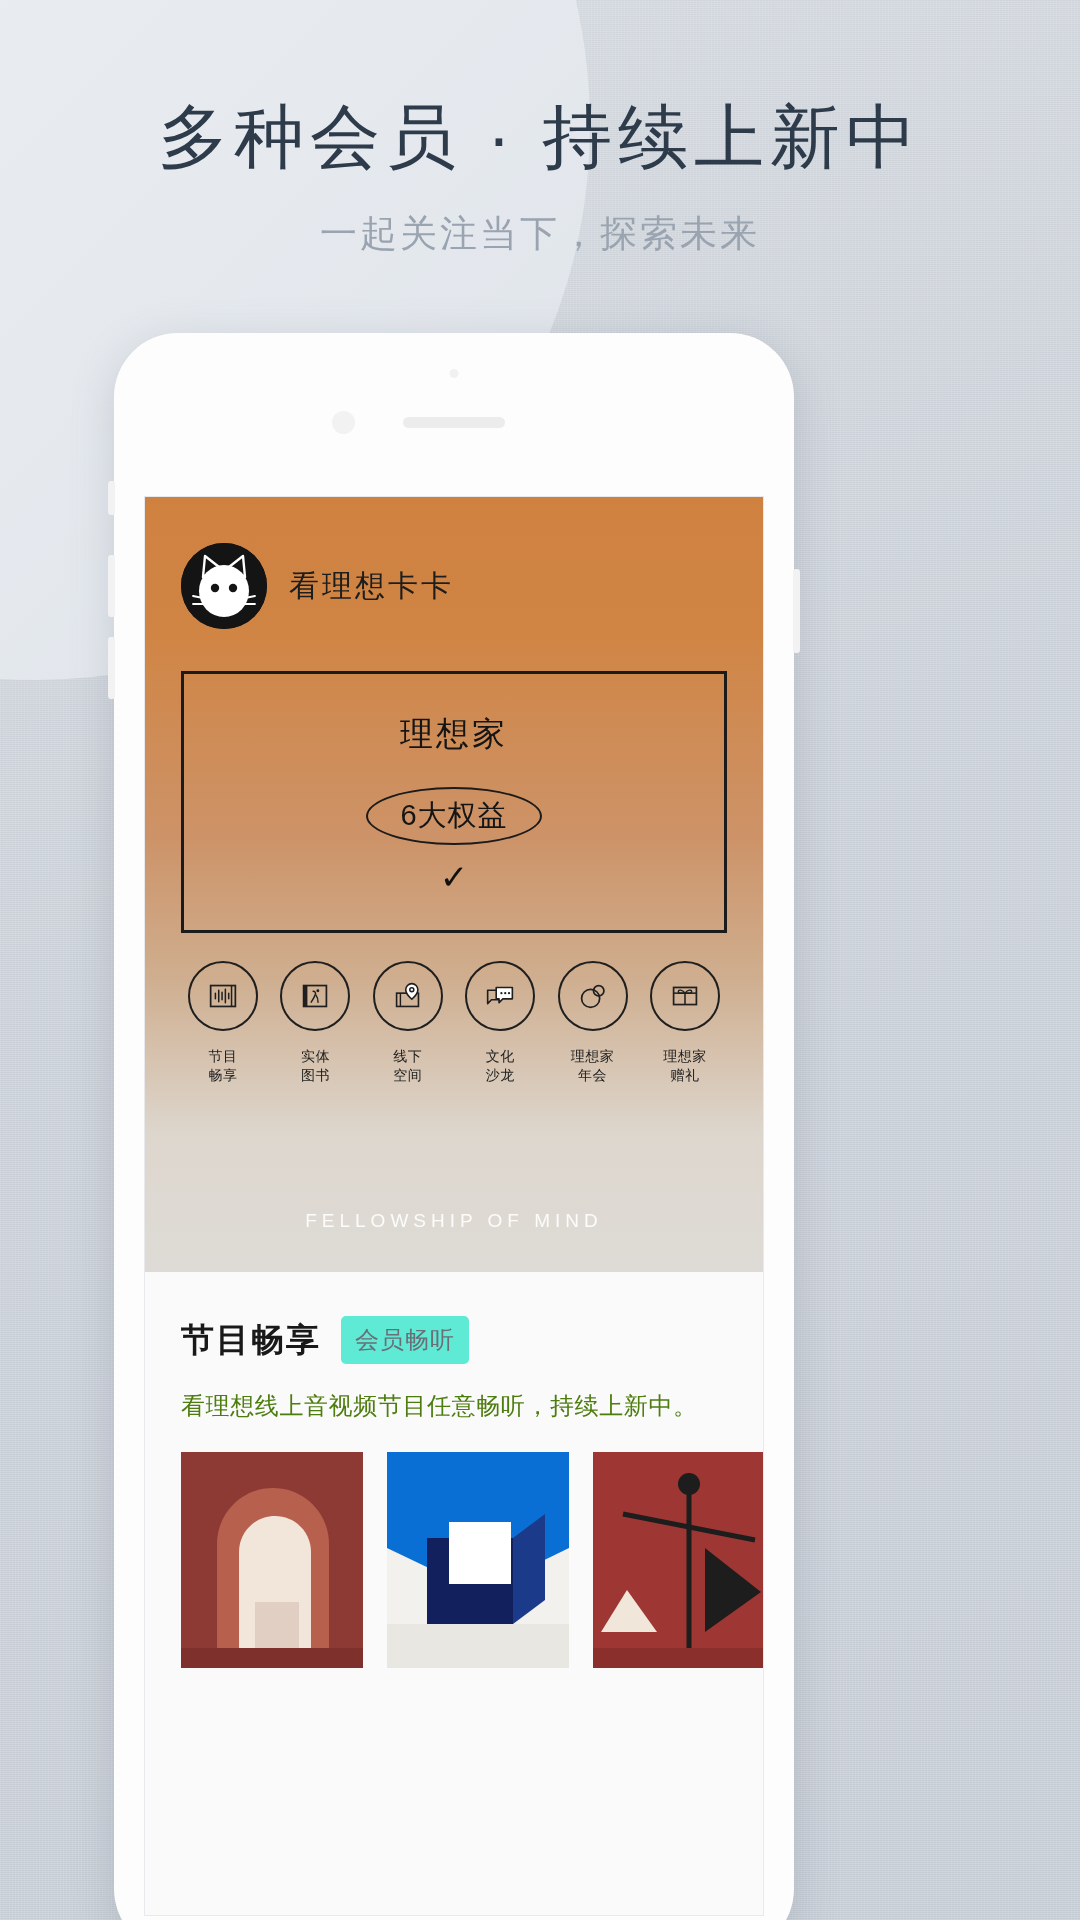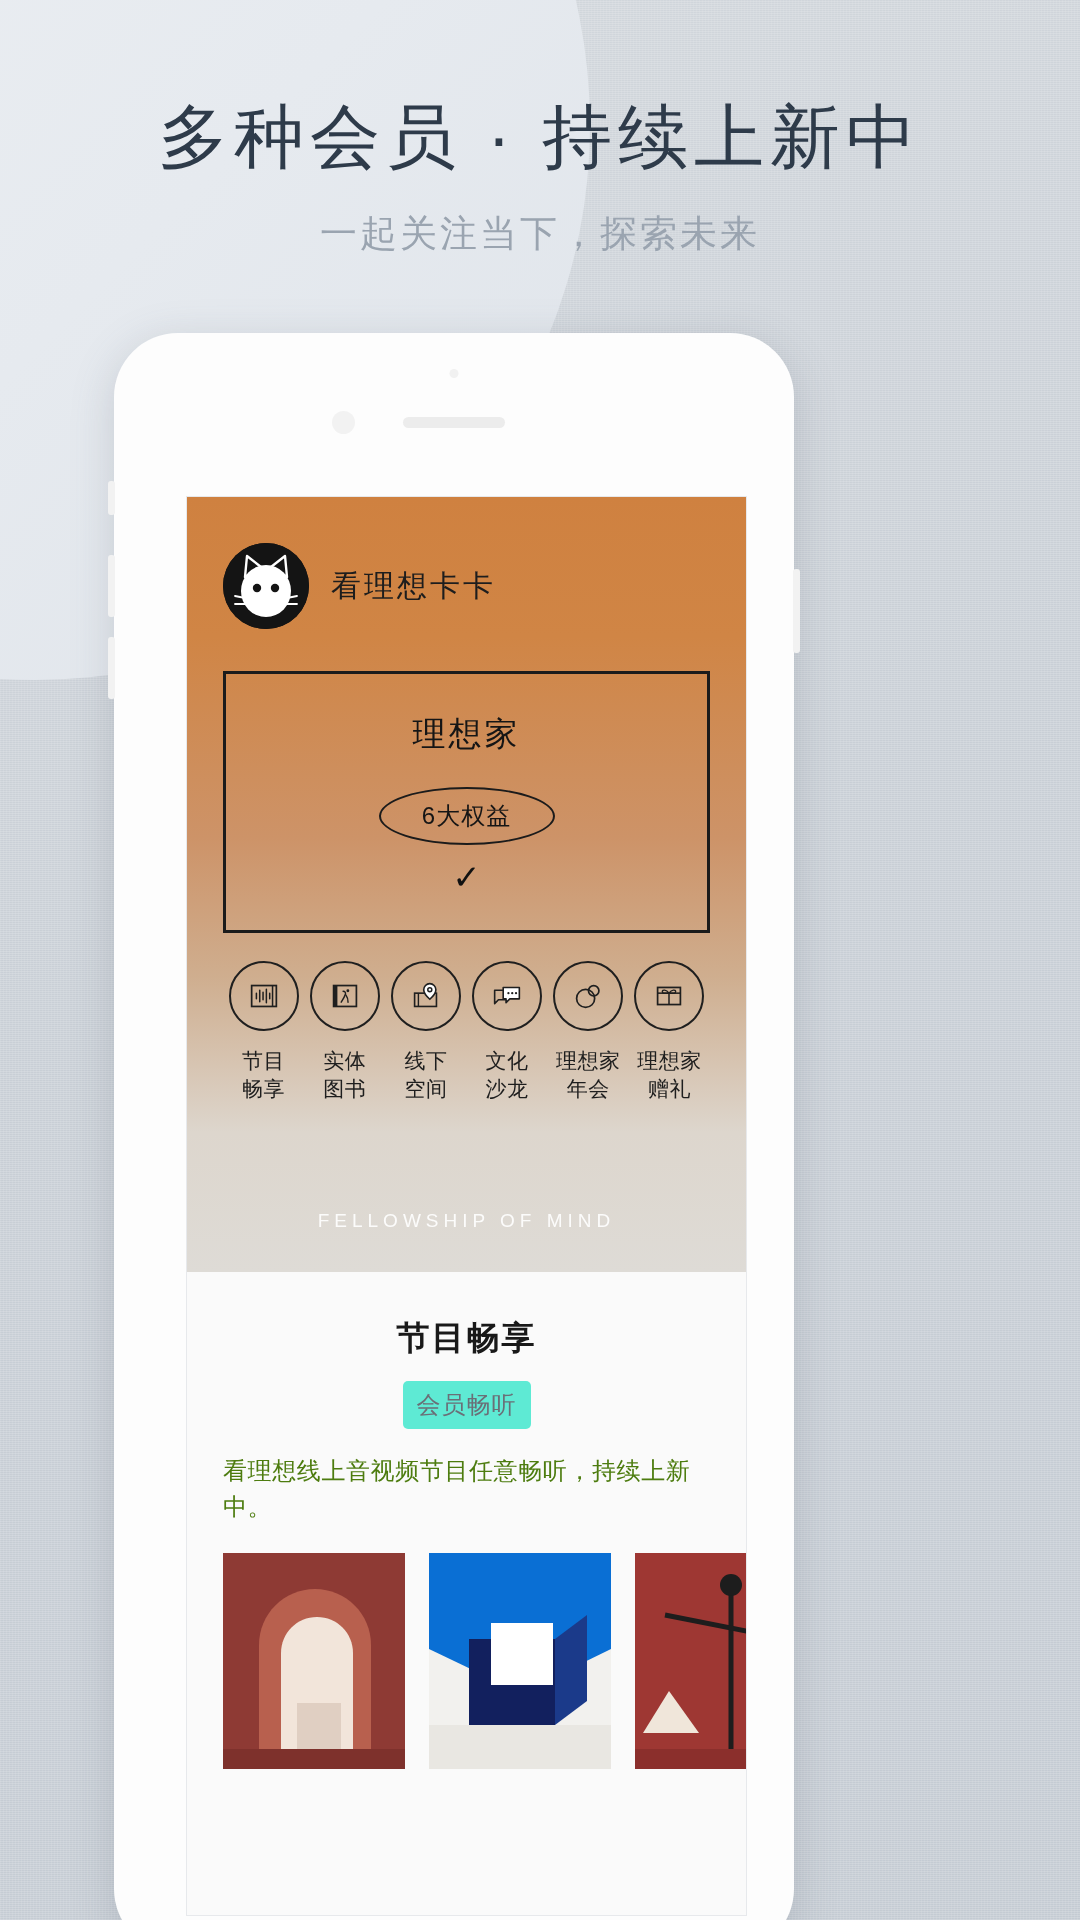--- a/index.html
+++ b/index.html
@@ -82,25 +82,24 @@
     position:absolute; left:50%; top:36px;
     transform:translateX(-50%);
     width:9px; height:9px;
     background:#f1f1f1; border-radius:50%;
   }
 
   
   .screen {
     position:absolute;
     left:30px; top:163px;
-    width:561px; height:1420px;
+    width:620px; height:1420px;
     background:#fafafa;
     overflow:hidden;
     border:1px solid #e7e9ec;
-    margin-left:42px;
   }
 
   
   .hero {
     position:relative;
     height:775px;
     background:linear-gradient(180deg,#cf8140 0%,#d08545 18%,#cd9368 44%,#cfae8f 62%,#ddd6cd 82%,#dedbd6 100%);
     padding:0 36px;
   }
 
@@ -142,21 +141,21 @@
   }
   .plan-title {
     font-size:33px; letter-spacing:3px; color:#151515; font-weight:500;
   }
   .pill {
     margin-top:30px;
     width:176px; height:58px;
     border:2.5px solid #1b1b1b;
     border-radius:50%;
     display:flex; align-items:center; justify-content:center;
-    font-size:24px; letter-spacing:1px; color:#151515;text-align:center;
+    font-size:29px; letter-spacing:1px; color:#151515;text-align:center;
   }
   .plan-check {
     position:absolute; bottom:36px; left:50%; transform:translateX(-50%);
     font-size:34px; color:#111; line-height:1;
   }
   .plan-foot {
     position:absolute; bottom:26px; left:0; width:100%;
     text-align:center;
     font-size:16px; letter-spacing:3.2px; color:#8c8c8c;
   }
@@ -172,37 +171,37 @@
   }
   .benefit { width:84px; text-align:center; }
   .b-circle {
     width:70px; height:70px; margin:0 auto;
     border:2.2px solid #1f1f1f;
     border-radius:50%;
     display:flex; align-items:center; justify-content:center;
   }
   .b-label {
     margin-top:16px;
-    font-size:21px; line-height:1.34; letter-spacing:.5px; color:#1e1e1e;
+    font-size:14px; line-height:1.34; letter-spacing:.5px; color:#1e1e1e;
   }
 
   .hero-foot {
     position:absolute; bottom:40px; left:0; width:100%;
     text-align:center;
     font-size:19px; letter-spacing:5px; color:#ffffff;
     opacity:.92;
   }
 
   
   .section {
     background:#fafafa;
     padding:44px 36px 0;
   }
   .sec-head {
-    display:flex; align-items:center; gap:20px;flex-direction:column;
+    display:flex; align-items:center; gap:20px;
   }
   .sec-title {
     font-size:33px; letter-spacing:2px; color:#191919; font-weight:600;
   }
   .badge {
     background:#5eead4; color:#6a6f77;
     font-size:24px; letter-spacing:1px;
     padding:8px 14px; border-radius:5px;
   }
   .sec-desc {

